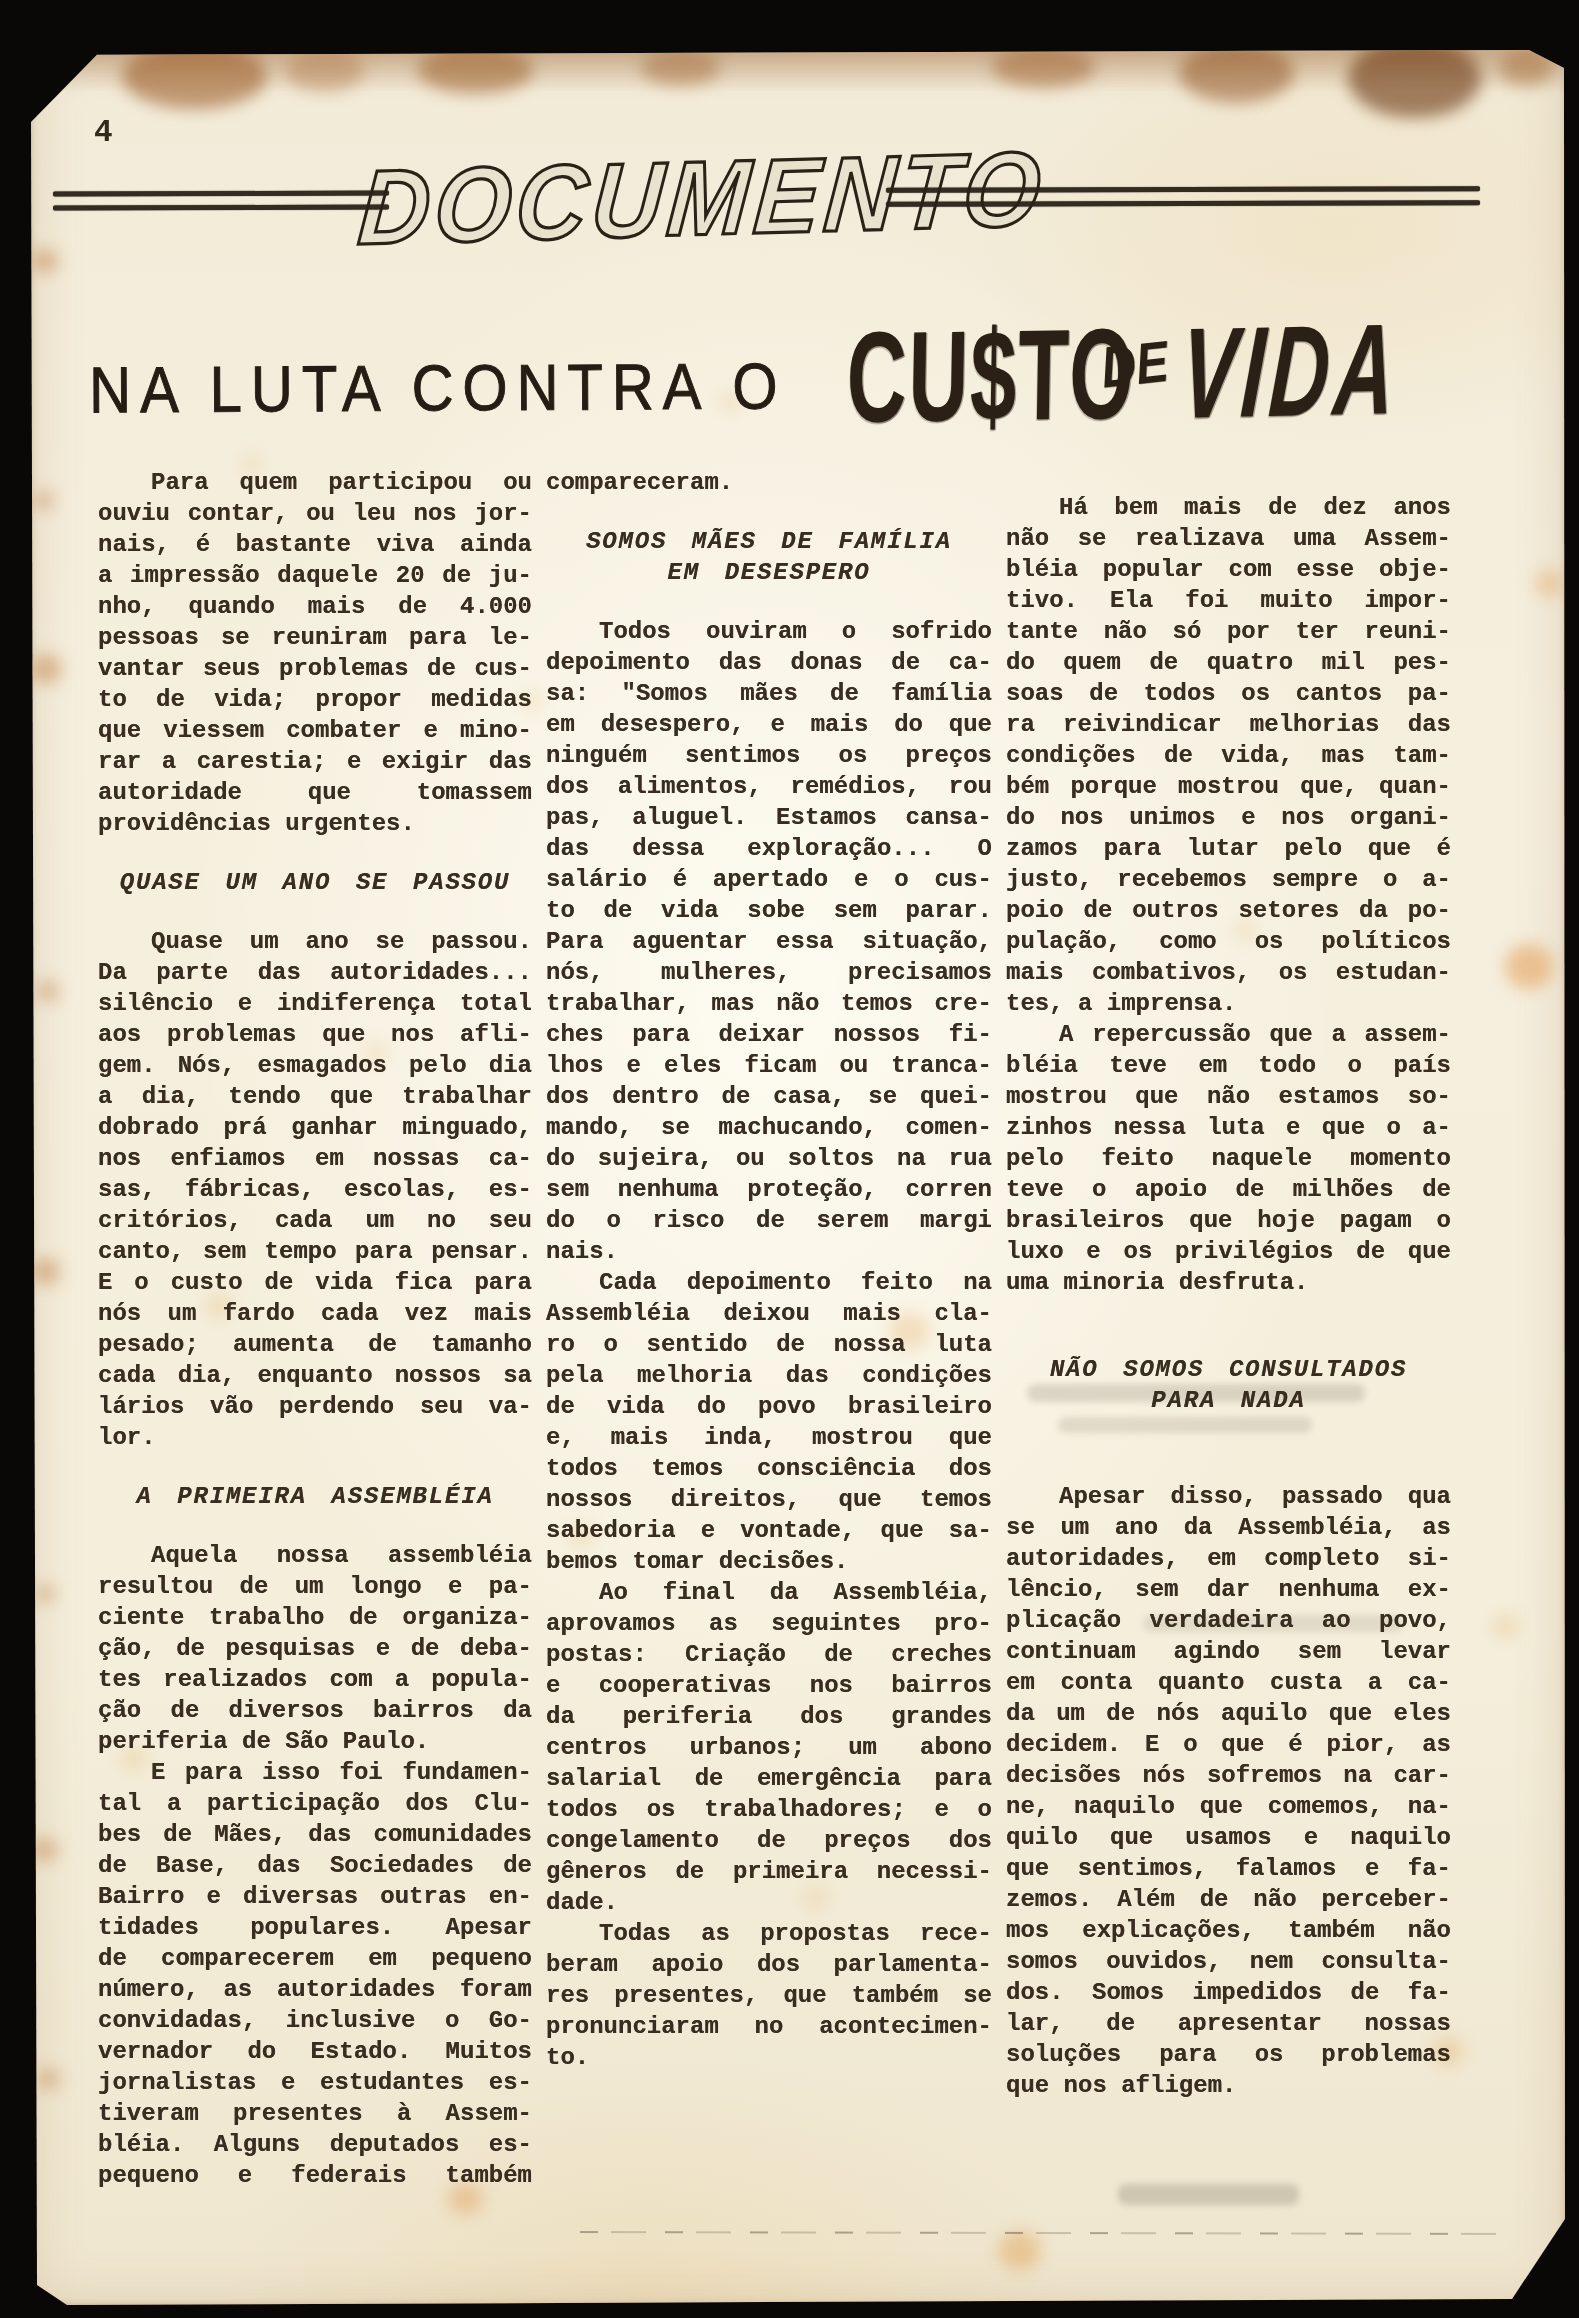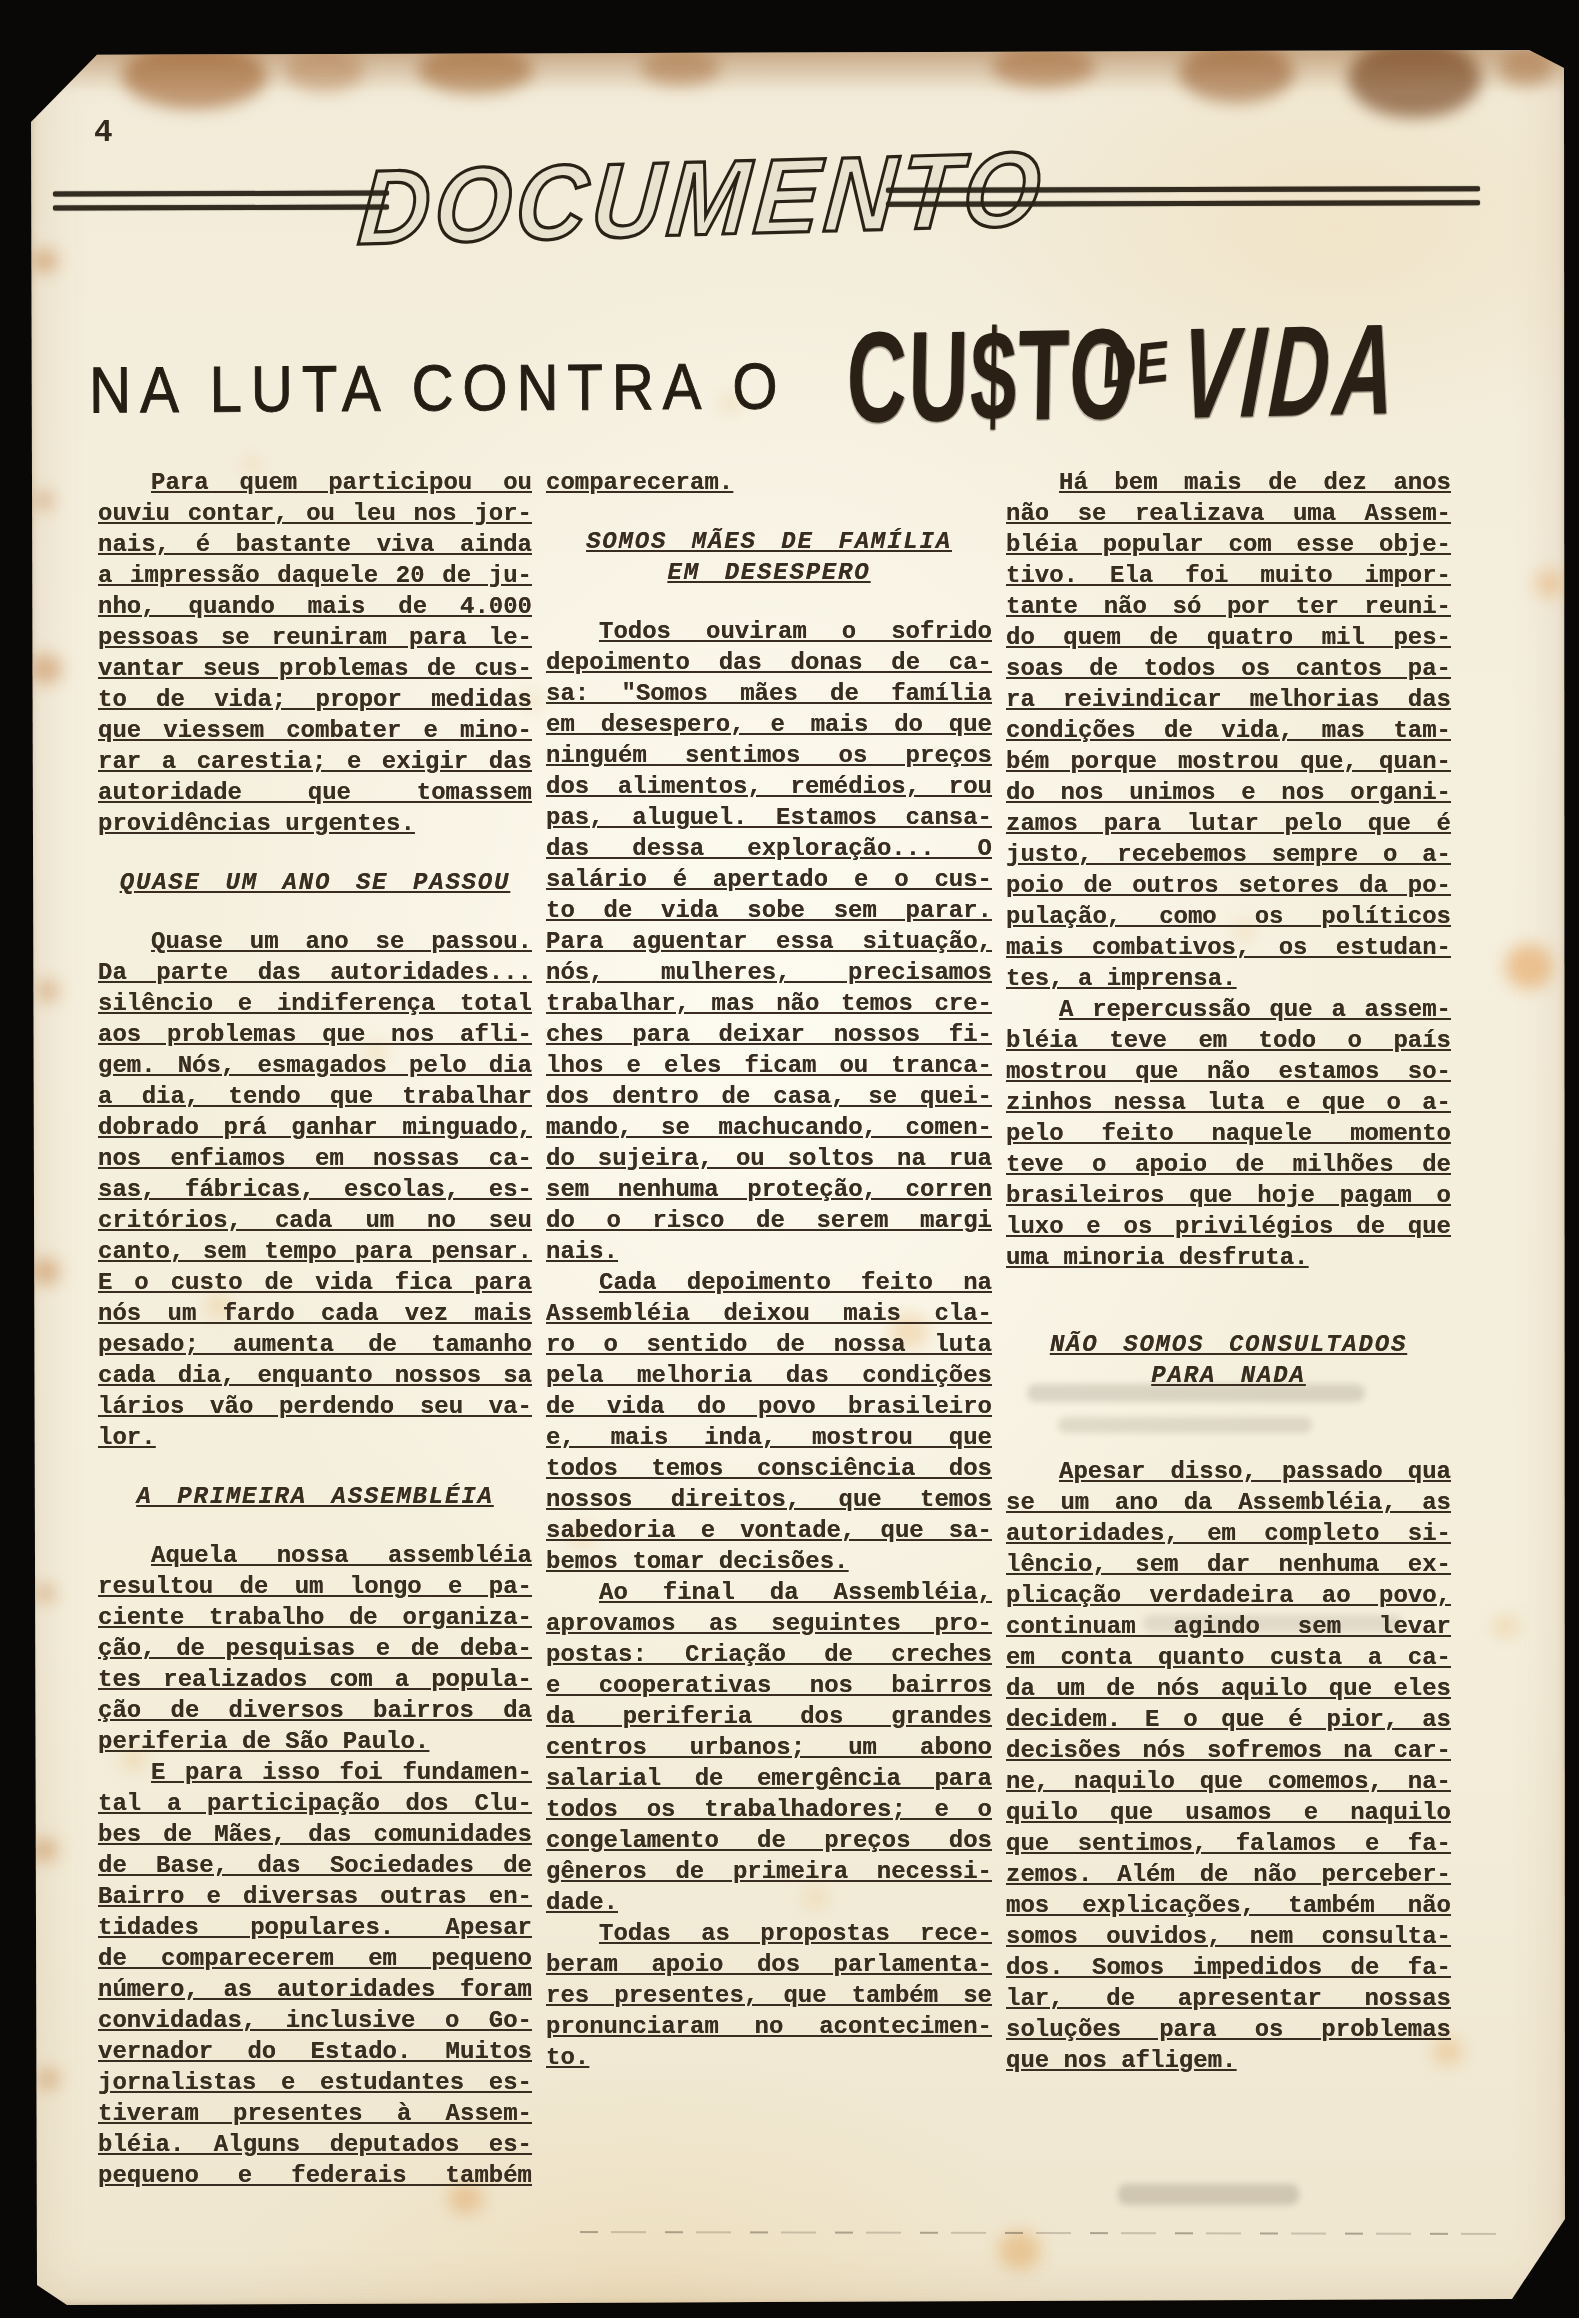--- a/index.html
+++ b/index.html
@@ -51,24 +51,24 @@
     color:#2a2015;transform:rotate(-6deg) scaleY(1.2);transform-origin:left top;
     text-shadow:0.6px 0.6px 0 rgba(42,32,21,.4);
   }
   .hl-vida{
     position:absolute;left:1155px;top:250px;
     font-family:"Liberation Sans",sans-serif;font-size:83px;font-weight:700;font-style:italic;
     letter-spacing:4.8px;color:#2a2015;
     transform:scaleY(1.55) skewX(-6deg) rotate(-.8deg);transform-origin:left top;white-space:nowrap;
     text-shadow:1.2px 0.6px 0 rgba(42,32,21,.35), -0.6px 1.2px 0.6px rgba(42,32,21,.25);
   }
-  .column{position:absolute;top:417px;text-decoration:underline;}
+  .column{position:absolute;top:417px;}
   #col1{left:67px;width:434px;}
   #col2{left:515px;width:446px;}
-  #col3{left:975px;width:445px;}
+  #col3{left:975px;width:445px;margin-top:25px;}
   .line{
     height:31px;line-height:31px;font-size:24px;font-weight:700;
     text-align:justify;text-align-last:justify;white-space:nowrap;
     color:#382d20;text-shadow:0 0 0.6px rgba(56,45,32,.75);
   }
   .line.last{text-align-last:left;}
   .line.indent{padding-left:53px;}
   .block.h{margin:28px 0;}
   .block.h .line{
     font-style:italic;text-align:right;text-align-last:center;

